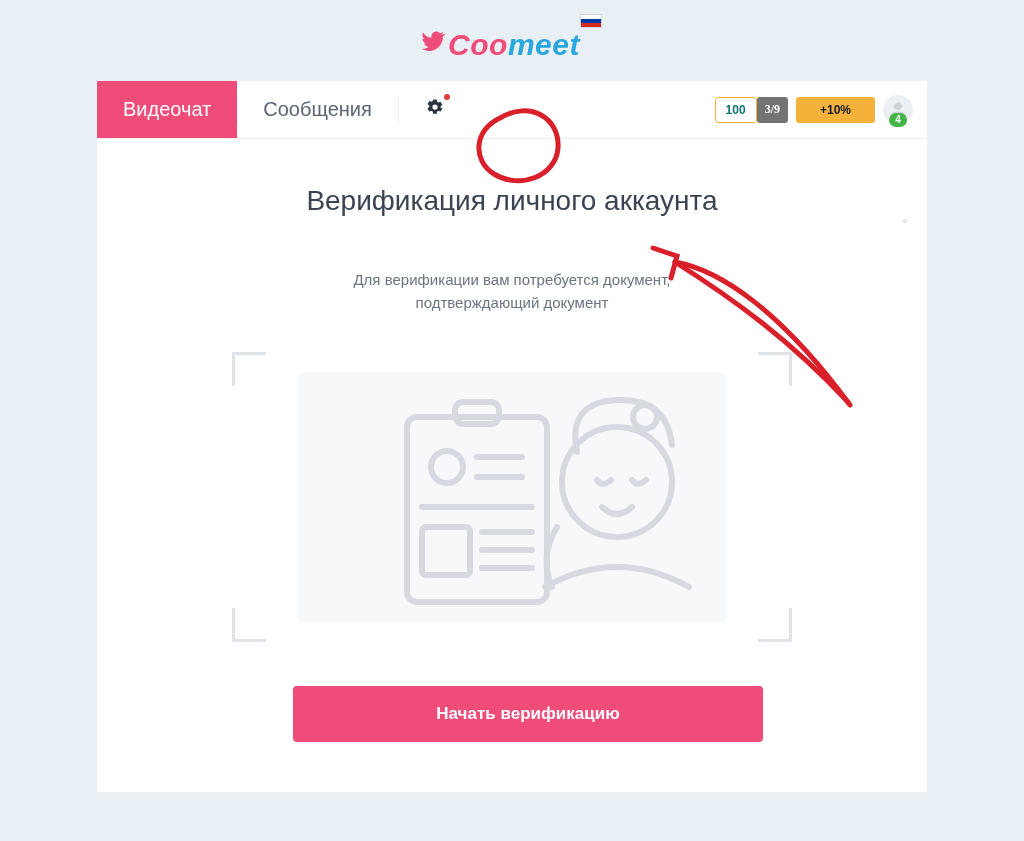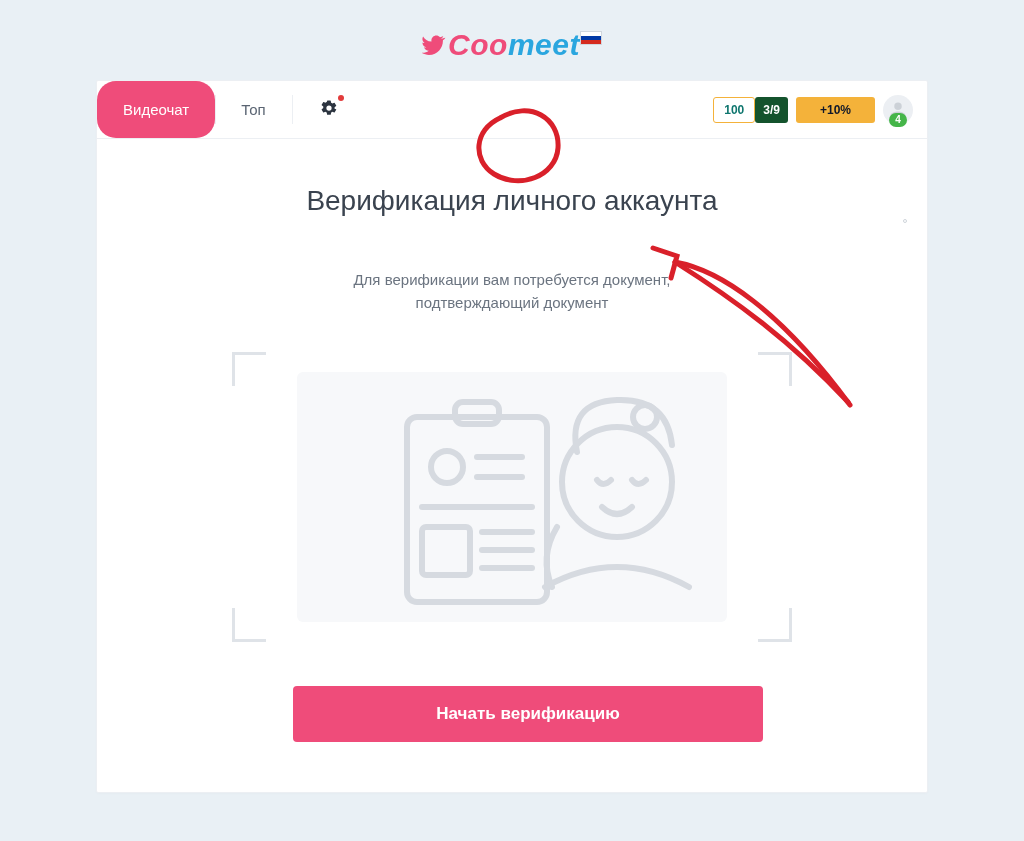--- a/index.html
+++ b/index.html
@@ -13,21 +13,21 @@
   .page-wrap {
     width: 100%;
     display: flex;
     flex-direction: column;
     align-items: center;
   }
   .brand {
     margin-top: 28px;
     margin-bottom: 18px;
     display: flex;
-    align-items: center;
+    align-items: flex-start;
     gap: 0;
   }
   .brand-word {
     font-size: 30px;
     font-weight: 600;
     font-style: italic;
     letter-spacing: .5px;
   }
   .brand-coo { color: #ef4c7a; }
   .brand-meet { color: #2aa6df; }
@@ -53,24 +53,23 @@
     align-items: stretch;
     border-bottom: 1px solid #eceff3;
     height: 58px;
   }
   .tab {
     padding: 0 26px;
     display: flex;
     align-items: center;
     justify-content: center;
     color: #5a6472;
-    font-size: 15px;
+    font-size: 20px;
     cursor: pointer;
     position: relative;
-    border-radius: 19px;
   }
   .tab + .tab::before {
     content: "";
     position: absolute;
     left: 0;
     top: 14px;
     bottom: 14px;
     width: 1px;
     background: #eceff3;
   }
@@ -104,24 +103,25 @@
     font-size: 12px;
     font-weight: 700;
   }
   .chip-100 {
     border: 1px solid #f4b23a;
     color: #0f766e;
     padding: 0 10px;
     background: #fff;
   }
   .chip-39 {
-    background: #14532d;
+    background: #737373;
     color: #fff;
     padding: 0 8px;
     margin-left: -8px;
+    font-family: Liberation Serif, serif;
   }
   .chip-pct {
     background: #f4b23a;
     color: #0f172a;
     padding: 0 24px;
   }
   .avatar {
     width: 30px; height: 30px;
     border-radius: 50%;
     background: #eceff3;
@@ -235,21 +235,21 @@
     </span>
     <span class="brand-word">
       <span class="brand-coo">Coo</span><span class="brand-meet">meet</span>
     </span>
     <span class="flag"></span>
   </div>
 
   <div class="panel">
     <div class="tabs">
       <div class="tab active">Видеочат</div>
-      <div class="tab">Топ</div>
+      <div class="tab">Сообщения</div>
       <div class="tab tab-gear">
         <span class="gear-wrap">
           <span>
             <svg width="18" height="18" viewBox="0 0 24 24" fill="#2c3440">
                 <path d="M19.4 13a7.6 7.6 0 0 0 .1-1 7.6 7.6 0 0 0-.1-1l2.1-1.6a.5.5 0 0 0 .1-.6l-2-3.5a.5.5 0 0 0-.6-.2l-2.5 1a7.3 7.3 0 0 0-1.7-1l-.4-2.6a.5.5 0 0 0-.5-.4h-4a.5.5 0 0 0-.5.4L9 4.1a7.3 7.3 0 0 0-1.7 1l-2.5-1a.5.5 0 0 0-.6.2l-2 3.5a.5.5 0 0 0 .1.6L4.4 10a7.6 7.6 0 0 0-.1 1 7.6 7.6 0 0 0 .1 1l-2.1 1.6a.5.5 0 0 0-.1.6l2 3.5a.5.5 0 0 0 .6.2l2.5-1a7.3 7.3 0 0 0 1.7 1l.4 2.6a.5.5 0 0 0 .5.4h4a.5.5 0 0 0 .5-.4l.4-2.6a7.3 7.3 0 0 0 1.7-1l2.5 1a.5.5 0 0 0 .6-.2l2-3.5a.5.5 0 0 0-.1-.6zM12 15.5A3.5 3.5 0 1 1 15.5 12 3.5 3.5 0 0 1 12 15.5z"></path>
               </svg>
           </span>
           <span class="gear-dot"></span>
         </span>
       </div>

